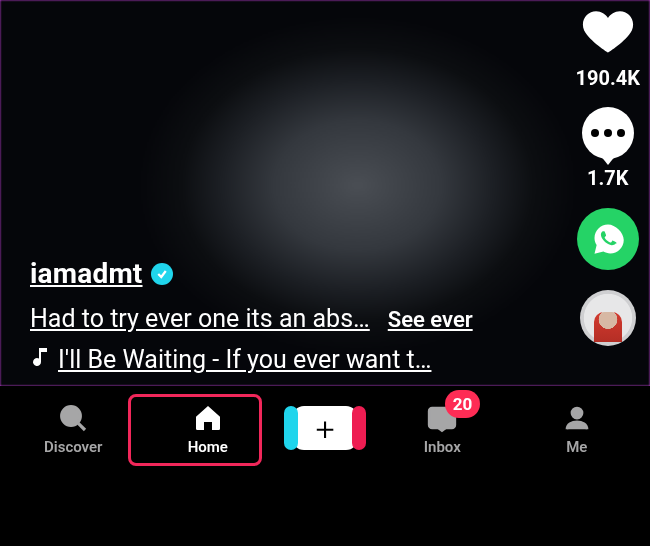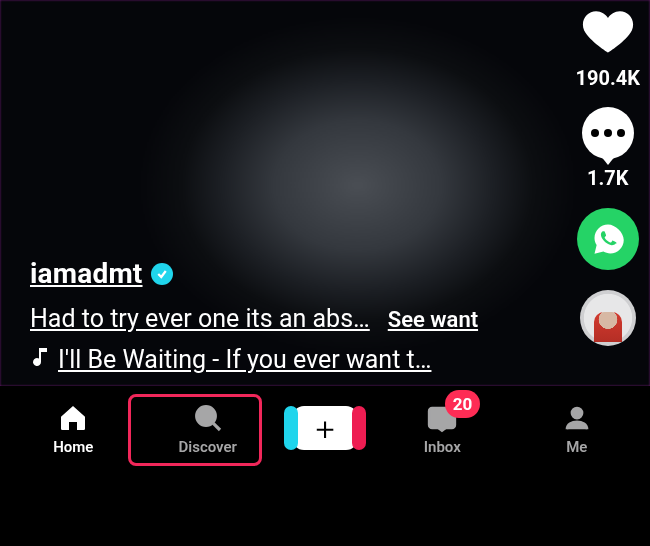--- a/index.html
+++ b/index.html
@@ -1,17 +1,17 @@
 <!DOCTYPE html>
 <html><head>
 <meta charset="utf-8">
 <style>
   * { margin: 0; padding: 0; box-sizing: border-box; -webkit-font-smoothing: antialiased; }
   html, body { width: 650px; height: 546px; overflow: hidden; font-family: -apple-system, BlinkMacSystemFont, "Segoe UI", Roboto, Helvetica, Arial, sans-serif; background:#000; }
-  .app { position: relative; width: 650px; height: 470px; background:#701a75; }
+  .app { position: relative; width: 650px; height: 470px; background:#d946ef; }
 
   
   .video-bg {
     position:absolute; inset:0 0 84px 0;
     background:
       radial-gradient(ellipse 220px 170px at 55% 48%, #4a4e54 0%, #34383e 38%, #1c1f24 62%, #0c0e11 80%, #05060a 100%),
       radial-gradient(circle 160px at 8% 55%, #14161a 0%, #0a0b0e 60%, #05060a 100%),
       #070809;
     filter: blur(1px);
   }
@@ -167,50 +167,50 @@
     <div class="user-row">
       <span class="username">iamadmt</span>
       <span class="verify">
         <svg viewBox="0 0 16 16">
             <polyline points="3,8 7,12 13,4"></polyline>
           </svg>
       </span>
     </div>
     <div class="caption-row">
       <span class="caption">Had to try ever one its an abs…</span>
-      <span class="see-more">See want</span>
+      <span class="see-more">See ever</span>
     </div>
     <div class="sound-row">
       <svg viewBox="0 0 24 24">
           <path d="M9 3v10.6A4 4 0 1 0 11 17V7h6V3H9z"></path>
         </svg>
       <span class="sound-text">I'll Be Waiting - If you ever want t…</span>
     </div>
   </div>
 
   <div class="nav">
-    <div class="nav-item">
-      <div class="nav-icon">
-        <svg width="32" height="32" viewBox="0 0 24 24" fill="#ffffff">
-            <path d="M3 11 12 3l9 8v9a1 1 0 0 1-1 1h-5v-6h-6v6H4a1 1 0 0 1-1-1v-9z"></path>
-          </svg>
-      </div>
-      <div class="nav-label">Home</div>
-    </div>
-
     <div class="nav-item inactive">
       <div class="nav-icon">
         <svg width="32" height="32" viewBox="0 0 24 24" fill="none" stroke="#a6a6a7" stroke-width="2.4">
             <circle cx="10.5" cy="10.5" r="7"></circle>
             <line x1="16" y1="16" x2="21" y2="21"></line>
           </svg>
       </div>
       <div class="nav-label">Discover</div>
     </div>
 
+    <div class="nav-item">
+      <div class="nav-icon">
+        <svg width="32" height="32" viewBox="0 0 24 24" fill="#ffffff">
+            <path d="M3 11 12 3l9 8v9a1 1 0 0 1-1 1h-5v-6h-6v6H4a1 1 0 0 1-1-1v-9z"></path>
+          </svg>
+      </div>
+      <div class="nav-label">Home</div>
+    </div>
+
     <div class="nav-item" style="flex:0 0 100px;">
       <div class="create-wrap">
         <div class="create-btn">
           <span class="create-plus">＋</span>
         </div>
       </div>
     </div>
 
     <div class="nav-item inactive">
       <div class="nav-icon inbox-wrap">

